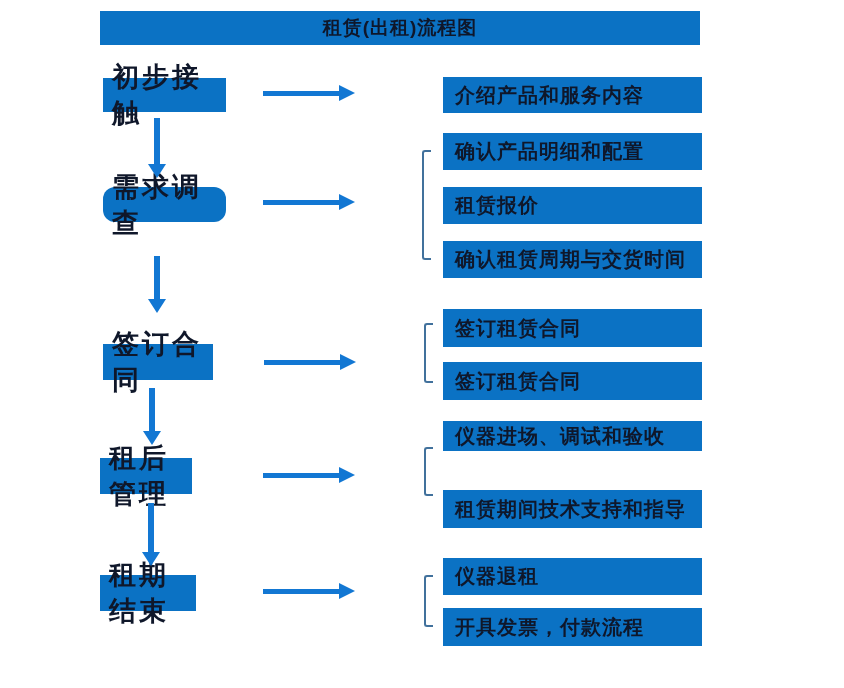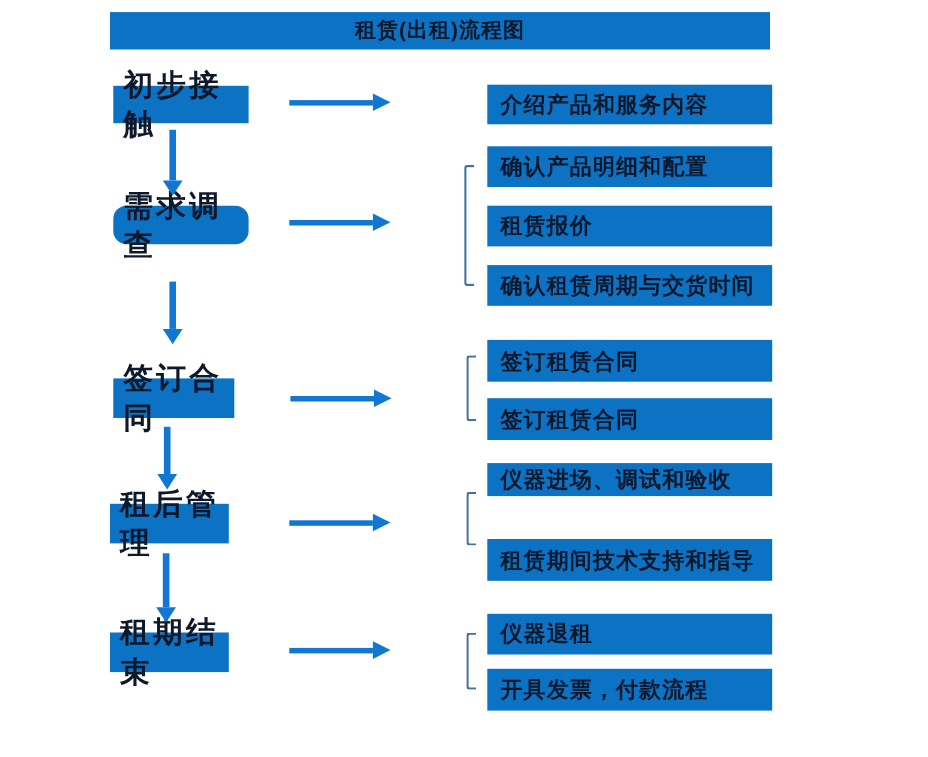--- a/index.html
+++ b/index.html
@@ -49,22 +49,22 @@
 </head>
 <body>
 
 <div id="canvas">
 
   <div class="abs box title-bar">租赁(出租)流程图</div>
 
   <div class="abs box left-box" style="left:103px; top:78px;  width:123px; height:34px;">初步接触</div>
   <div class="abs box left-box" style="left:103px; top:187px; width:123px; height:35px;border-radius:12px;">需求调查</div>
   <div class="abs box left-box" style="left:103px; top:344px; width:110px; height:36px;">签订合同</div>
-  <div class="abs box left-box" style="left:100px; top:458px; width:108px; height:36px;">租后管理</div>
-  <div class="abs box left-box" style="left:100px; top:575px; width:108px; height:36px;">租期结束</div>
+  <div class="abs box left-box" style="left:100px; top:458px; width:92px; height:36px;">租后管理</div>
+  <div class="abs box left-box" style="left:100px; top:575px; width:96px; height:36px;">租期结束</div>
 
   <div class="abs v-arrow" style="left:148px; top:118px;">
     <div class="shaft" style="height:46px;"></div>
       <div class="head"></div>
   </div>
   <div class="abs v-arrow" style="left:148px; top:256px;">
     <div class="shaft" style="height:43px;"></div>
       <div class="head"></div>
   </div>
   <div class="abs v-arrow" style="left:143px; top:388px;">

